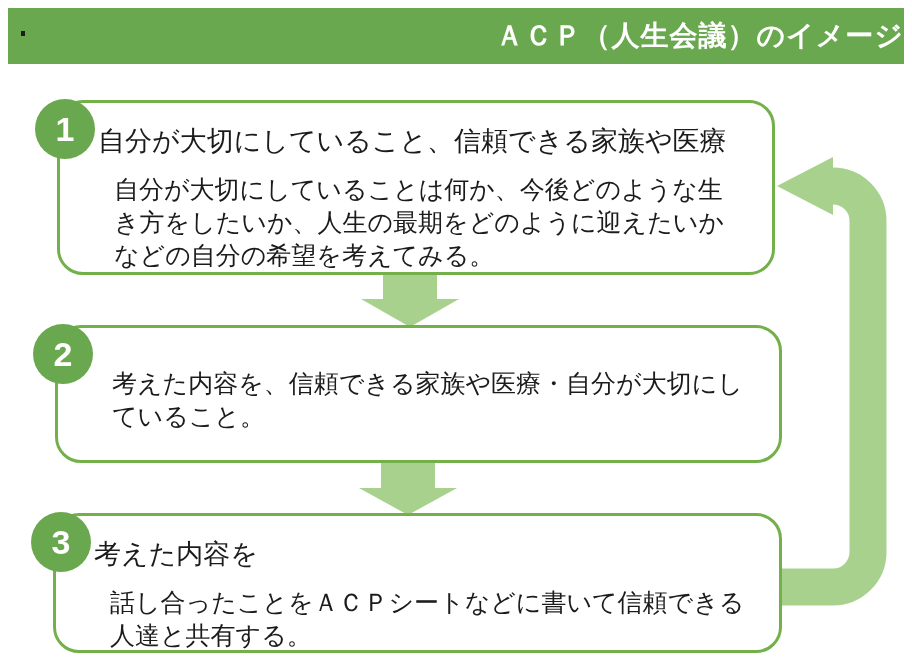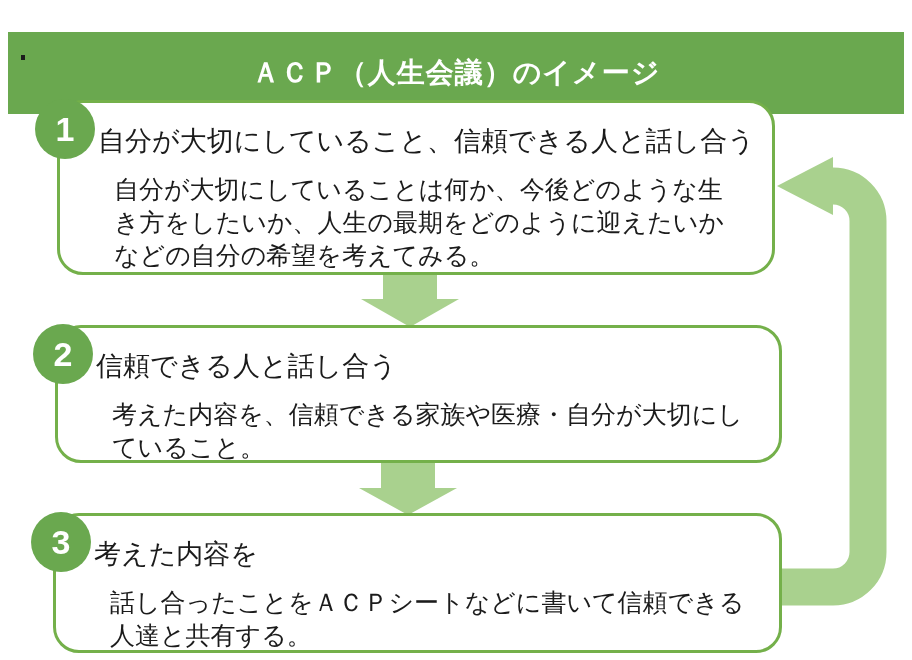--- a/index.html
+++ b/index.html
@@ -9,23 +9,23 @@
     --text-color:#1b1b1b;
     --bg:#ffffff;
   }
   html,body{margin:0;padding:0;background:#fff;}
   .page{
     position:relative;width:912px;height:660px;background:var(--bg);
     font-family:"Liberation Sans", sans-serif;overflow:hidden;
   }
   
   .titlebar{
-    position:absolute;left:8px;top:8px;width:896px;height:82px;
+    position:absolute;left:8px;top:8px;width:896px;height:56px;
     background:var(--dark-green);
-    display:flex;align-items:center;justify-content:center;margin-top:24px;
+    display:flex;align-items:center;justify-content:flex-end;
   }
   .titlebar h1{
     margin:0;color:#ffffff;font-size:28px;font-weight:bold;
     letter-spacing:1px;line-height:1;
   }
   .stray{
     position:absolute;left:13px;top:23px;width:4px;height:5px;
     background:#1c1c1c;
   }
   
@@ -72,29 +72,28 @@
     <g>
       <path class="arrow-stroke" d="M 778 587 H 833 A 35 35 0 0 0 868 552 V 221 A 35 35 0 0 0 833 186 H 831"></path>
       <polygon class="arrow-fill" points="777,186 833,157 833,215"></polygon>
     </g>
   </svg>
 
   <section class="box box1">
     <div class="badge">
       <span>1</span>
     </div>
-    <h2 class="heading">自分が大切にしていること、信頼できる人と話し合う</h2>
+    <h2 class="heading">自分が大切にしていること、信頼できる家族や医療</h2>
     <p class="desc">自分が大切にしていることは何か、今後どのような生き方をしたいか、人生の最期をどのように迎えたいかなどの自分の希望を考えてみる。</p>
   </section>
 
   <section class="box box2">
     <div class="badge">
       <span>2</span>
     </div>
-    <h2 class="heading">信頼できる人と話し合う</h2>
     <p class="desc">考えた内容を、信頼できる家族や医療・自分が大切にしていること。</p>
   </section>
 
   <section class="box box3">
     <div class="badge">
       <span>3</span>
     </div>
     <h2 class="heading">考えた内容を</h2>
     <p class="desc">話し合ったことをＡＣＰシートなどに書いて信頼できる人達と共有する。</p>
   </section>

